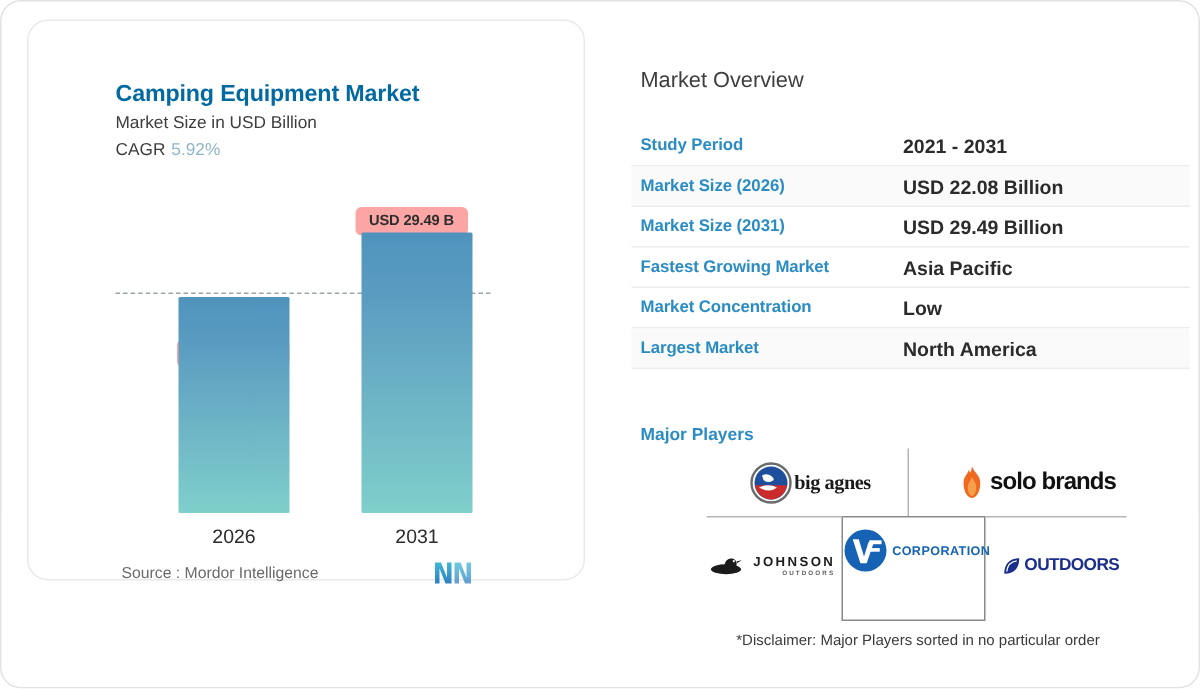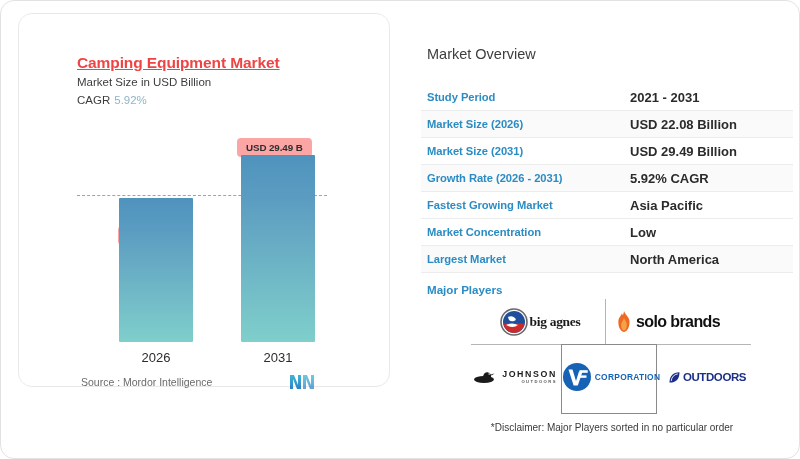--- a/index.html
+++ b/index.html
@@ -22,23 +22,22 @@
   #chart-card {
     position: absolute;
     left: 17px; top: 12px;
     width: 372px; height: 374px;
     background: #ffffff;
     border: 1px solid #e9e9e9;
     border-radius: 14px;
   }
   #chart-title {
     position: absolute; left: 58px; top: 40px;
-    font-size: 15.5px; font-weight: 700; color: #ef4444;
+    font-size: 15.5px; font-weight: 700; color: #0369a1;
     letter-spacing: -0.1px;
-    text-decoration: underline;
   }
   #chart-subtitle {
     position: absolute; left: 58px; top: 62px;
     font-size: 11.5px; color: #3d3d3d; font-weight: 400;
   }
   #cagr-row {
     position: absolute; left: 58px; top: 80px;
     font-size: 11.5px; color: #3d3d3d;
   }
   #cagr-value { color: #8fb5c9; margin-left: 4px; }
@@ -119,21 +118,20 @@
   #overview-table {
     position: absolute; left: 12px; top: 83px;
     width: 372px;
   }
   .ov-row {
     display: flex;
     align-items: center;
     height: 27px;
     border-bottom: 1px solid #ececec;
     padding-left: 6px;
-    gap: 28px;
   }
   .ov-row.alt { background: #fafafa; }
   .ov-key {
     width: 175px;
     font-size: 11.2px;
     color: #2b8cc4;
     font-weight: 600;
     letter-spacing: -0.05px;
   }
   .ov-val {
@@ -233,24 +231,20 @@
         <div class="ov-val">2021 - 2031</div>
       </div>
       <div class="ov-row alt">
         <div class="ov-key">Market Size (2026)</div>
         <div class="ov-val">USD 22.08 Billion</div>
       </div>
       <div class="ov-row">
         <div class="ov-key">Market Size (2031)</div>
         <div class="ov-val">USD 29.49 Billion</div>
       </div>
-      <div class="ov-row alt">
-        <div class="ov-key">Growth Rate (2026 - 2031)</div>
-        <div class="ov-val">5.92% CAGR</div>
-      </div>
       <div class="ov-row">
         <div class="ov-key">Fastest Growing Market</div>
         <div class="ov-val">Asia Pacific</div>
       </div>
       <div class="ov-row">
         <div class="ov-key">Market Concentration</div>
         <div class="ov-val">Low</div>
       </div>
       <div class="ov-row alt">
         <div class="ov-key">Largest Market</div>
@@ -272,42 +266,42 @@
         <svg width="28" height="28" viewBox="0 0 28 28" style="flex:none;">
           <circle cx="14" cy="14" r="13" fill="#ffffff" stroke="#6a6a6a" stroke-width="1.6"></circle>
           <path d="M3 14 a11 11 0 0 1 22 0 a11 11 0 0 1 -22 0 z" fill="#1f4f9c"></path>
           <path d="M3.4 15.5 L24.6 15.5 A11 11 0 0 1 14 25 A11 11 0 0 1 3.4 15.5 Z" fill="#cc2b2b"></path>
           <path d="M8 9 q4 -2 7 1 q2 2 -1 3 q-3 1 -5 -1 z" fill="#ffffff"></path>
           <path d="M6 17 q6 -3 12 0 q-5 4 -12 0 z" fill="#ffffff"></path>
         </svg>
         <span class="logo-text" style="font-size:13.5px;font-weight:700;color:#1a1a1a;letter-spacing:-0.3px;margin-left:2px;font-family:'Liberation Serif',serif;">big agnes</span>
       </div>
 
-      <div class="pcell" style="left:126px; top:4px; width:142px; height:38px;">
+      <div class="pcell" style="left:150px; top:4px; width:142px; height:38px;">
         <svg width="16" height="22" viewBox="0 0 16 22" style="flex:none;margin-right:4px;">
           <path d="M8 0 C10 5 14 6 13.5 12 C13.2 17.5 10.5 21 8 21 C5.5 21 2.6 17.5 2.4 12 C2 6.5 5 5.5 6 2 C6.6 5 7.2 5 8 0 Z" fill="#ef6a20"></path>
           <path d="M8 7 C9.4 10 11 11 10.8 14.4 C10.6 17.6 9.3 19.6 8 19.6 C6.7 19.6 5.3 17.6 5.2 14.4 C5 11.4 6.6 10.4 8 7 Z" fill="#f5a04a"></path>
         </svg>
         <span class="logo-text" style="font-size:16px;font-weight:700;color:#111111;letter-spacing:-0.6px;">solo brands</span>
       </div>
 
       <div class="pcell" style="left:0px; top:58px; width:88px; height:40px;">
         <svg width="26" height="15" viewBox="0 0 26 15" style="flex:none;margin-right:3px;">
           <ellipse cx="11" cy="9.5" rx="10" ry="3.4" fill="#1b1b1b"></ellipse>
           <path d="M10 7.5 C10 4 12.5 2 15 2.4 C17.5 2.8 18.6 5 18 7 C17.4 8.6 15.6 9.4 13.5 9.2 Z" fill="#1b1b1b"></path>
           <circle cx="16.2" cy="4.1" r="0.75" fill="#ffffff"></circle>
           <path d="M18.2 4.3 L21.6 3.4 L18.4 5.5 Z" fill="#1b1b1b"></path>
         </svg>
         <div style="line-height:1;">
           <div class="logo-text" style="font-size:8.8px;font-weight:700;color:#1b1b1b;letter-spacing:1.6px;">JOHNSON</div>
           <div class="logo-text" style="font-size:4.2px;font-weight:700;color:#5a5a5a;letter-spacing:1.4px;text-align:right;margin-top:1px;">OUTDOORS</div>
         </div>
       </div>
 
-      <div class="pcell" style="left:92px; top:58px; width:96px; height:40px;">
+      <div class="pcell" style="left:92px; top:48px; width:96px; height:40px;">
         <svg width="30" height="30" viewBox="0 0 30 30" style="flex:none;margin-right:3px;">
           <circle cx="15" cy="15" r="14" fill="#1663b5"></circle>
           <path d="M6.5 7.5 L10.5 7.5 L14 19 L17 9.5 L20.6 9.5 L15.8 23.5 L11.6 23.5 Z" fill="#ffffff"></path>
           <rect x="17.5" y="8.2" width="8.2" height="2.6" fill="#ffffff"></rect>
           <rect x="17.5" y="13.4" width="7" height="2.4" fill="#ffffff"></rect>
         </svg>
         <span class="logo-text" style="font-size:8.4px;font-weight:700;color:#1663b5;letter-spacing:0.3px;">CORPORATION</span>
       </div>
 
       <div class="pcell" style="left:192px; top:58px; width:88px; height:40px;">

